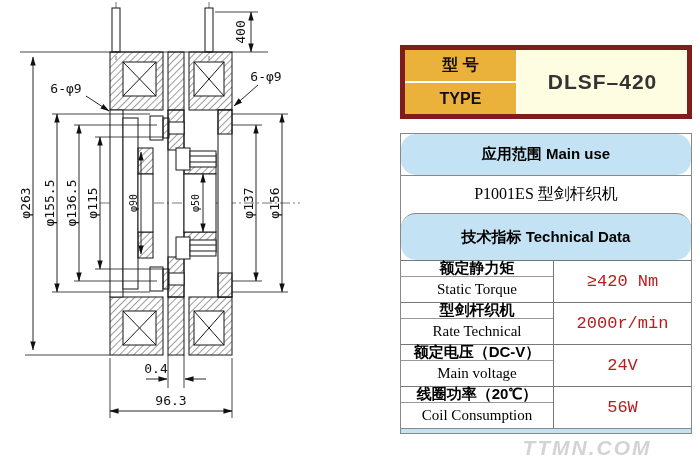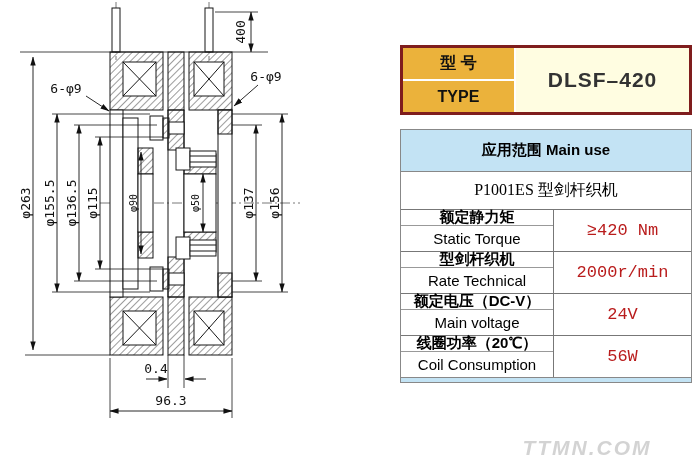--- a/index.html
+++ b/index.html
@@ -2,42 +2,42 @@
 <html><head>
 <meta charset="utf-8">
 <style>
   html,body{margin:0;padding:0;background:#fff;}
   #stage{position:relative;width:700px;height:463px;background:#ffffff;overflow:hidden;
          font-family:"Liberation Sans",sans-serif;}
   
   #drawing{position:absolute;left:0;top:0;}
   
   #panel{position:absolute;left:400px;top:45px;width:292px;}
-  .ttable{display:grid;grid-template-columns:113px 1fr;border:3px solid #7f1d1d;
+  .ttable{display:grid;grid-template-columns:113px 1fr;border:5px solid #7f1d1d;
           box-sizing:border-box;background:#fffde1;}
   .tleft{background:#ebb23b;border-right:2px solid #fff;}
   .tleft .cell{height:31px;display:flex;align-items:center;justify-content:center;
                font-weight:bold;font-size:16px;color:#111;}
   .tleft .cell+.cell{border-top:2px solid #fff;}
   .tright{display:flex;align-items:center;justify-content:center;
           font-weight:bold;font-size:21px;color:#333;letter-spacing:1px;}
   .mtable{margin-top:14px;border:1px solid #888;box-sizing:border-box;background:#fff;}
   .hrow{background:#c3e3f4;display:flex;align-items:center;justify-content:center;
-        font-weight:bold;font-size:15px;color:#000;}
+        font-weight:bold;font-size:15px;color:#000;border-radius:15px;}
   .hrow.h1{height:41px;}
   .hrow.h2{height:46px;border-top:1px solid #888;}
   .vrow{height:37px;border-top:1px solid #888;display:flex;align-items:center;justify-content:center;
         font-family:"Liberation Serif",serif;font-size:16px;color:#000;text-align:center;}
   .spec{display:grid;grid-template-columns:153px 1fr;border-top:1px solid #777;}
   .spec .lbl{border-right:1px solid #777;}
   .spec .cn{height:16px;box-sizing:border-box;border-bottom:1px solid #999;
             display:flex;align-items:center;justify-content:center;
             font-weight:bold;font-size:15px;color:#000;}
   .spec .en{height:25px;display:flex;align-items:center;justify-content:center;
-            font-family:Liberation Sans, sans-serif;font-size:15px;color:#000;}
+            font-family:Liberation Serif, serif;font-size:15px;color:#000;}
   .spec .val{display:flex;align-items:center;justify-content:center;
              font-family:Liberation Mono, monospace;font-size:17px;color:#b91c1c;}
   .bstrip{height:4px;background:#c3e3f4;border-top:1px solid #888;}
   
   #watermark{position:absolute;left:492px;top:436px;width:190px;text-align:center;
              color:#9f9f9f;opacity:.45;font-weight:bold;font-style:italic;line-height:1.15;
              pointer-events:none;}
   #watermark .w1{font-size:21px;letter-spacing:2px;}
   #watermark .w2{font-size:19px;letter-spacing:3px;margin-top:27px;}
   text{font-family:"DejaVu Sans Mono",monospace;fill:#111;}
@@ -201,20 +201,21 @@
       <div class="tleft">
         <div class="cell">型 号</div>
         <div class="cell">TYPE</div>
       </div>
       <div class="tright">DLSF–420</div>
     </div>
 
     <div class="mtable">
       <div class="hrow h1">应用范围  Main use</div>
       <div class="vrow">P1001ES  型剑杆织机</div>
+      <div class="hrow h2">技术指标  Technical Data</div>
 
       <div class="spec">
         <div class="lbl">
           <div class="cn">额定静力矩</div>
           <div class="en">Static Torque</div>
         </div>
         <div class="val">≥420 Nm</div>
       </div>
 
       <div class="spec">

